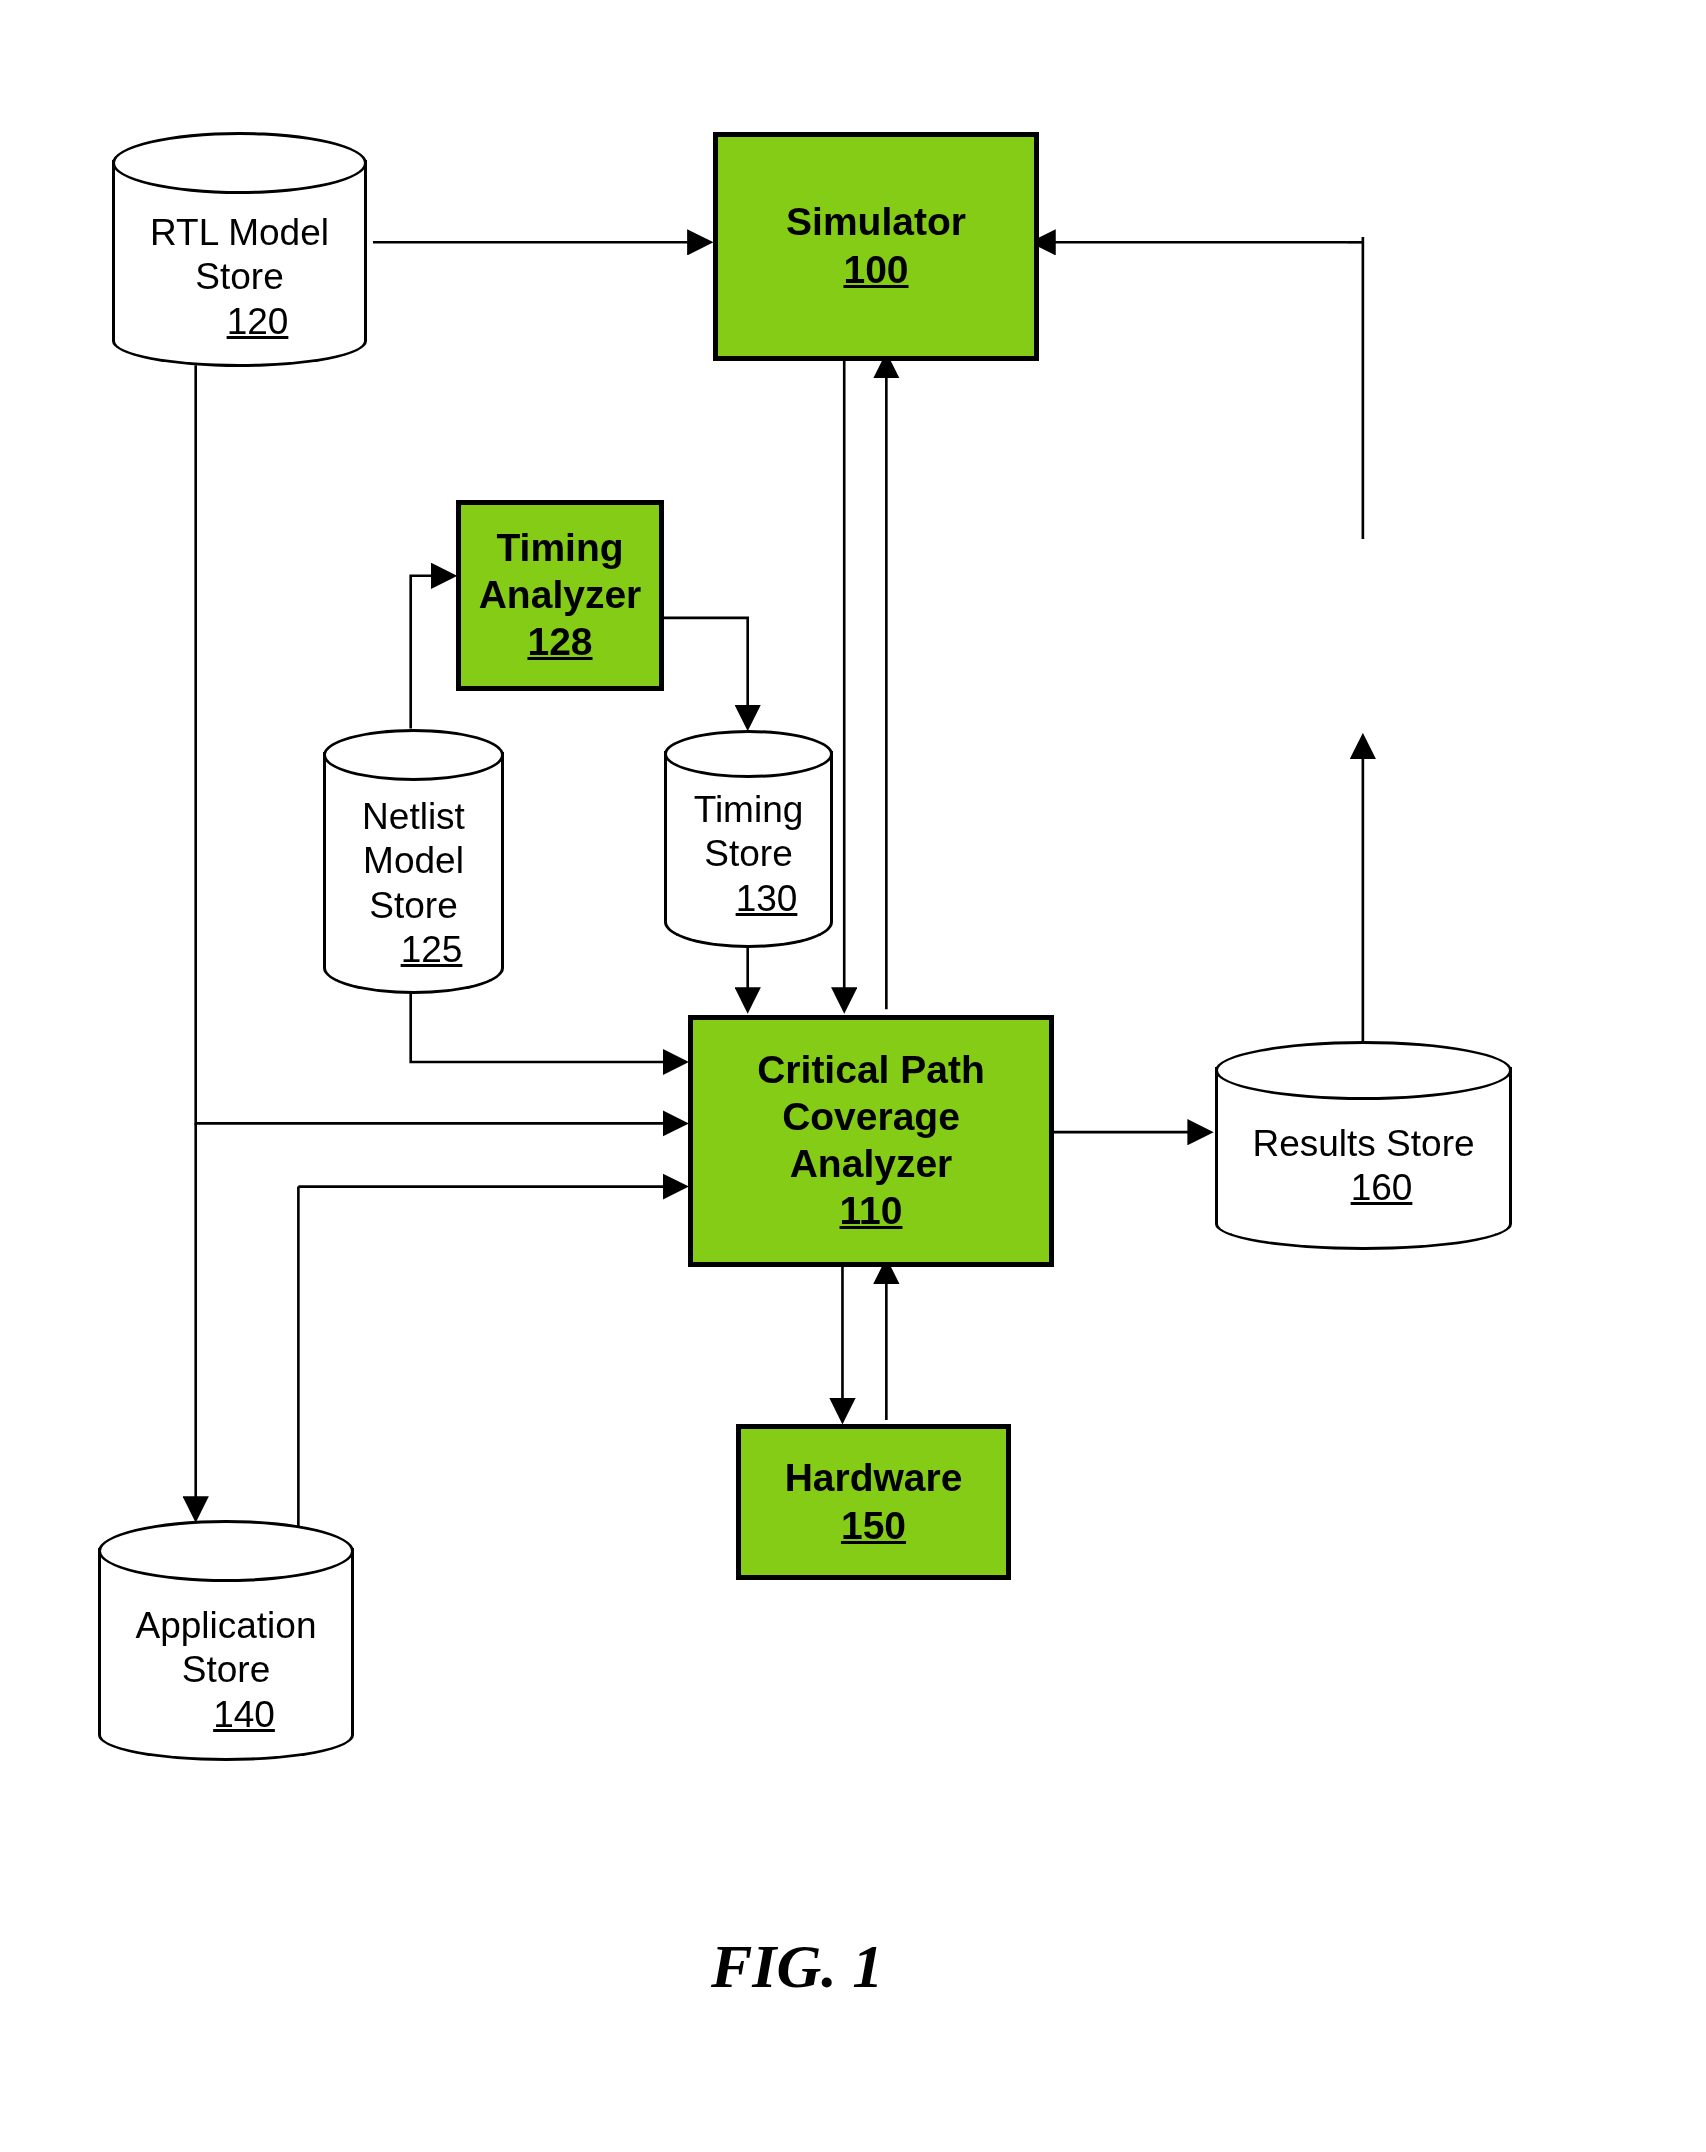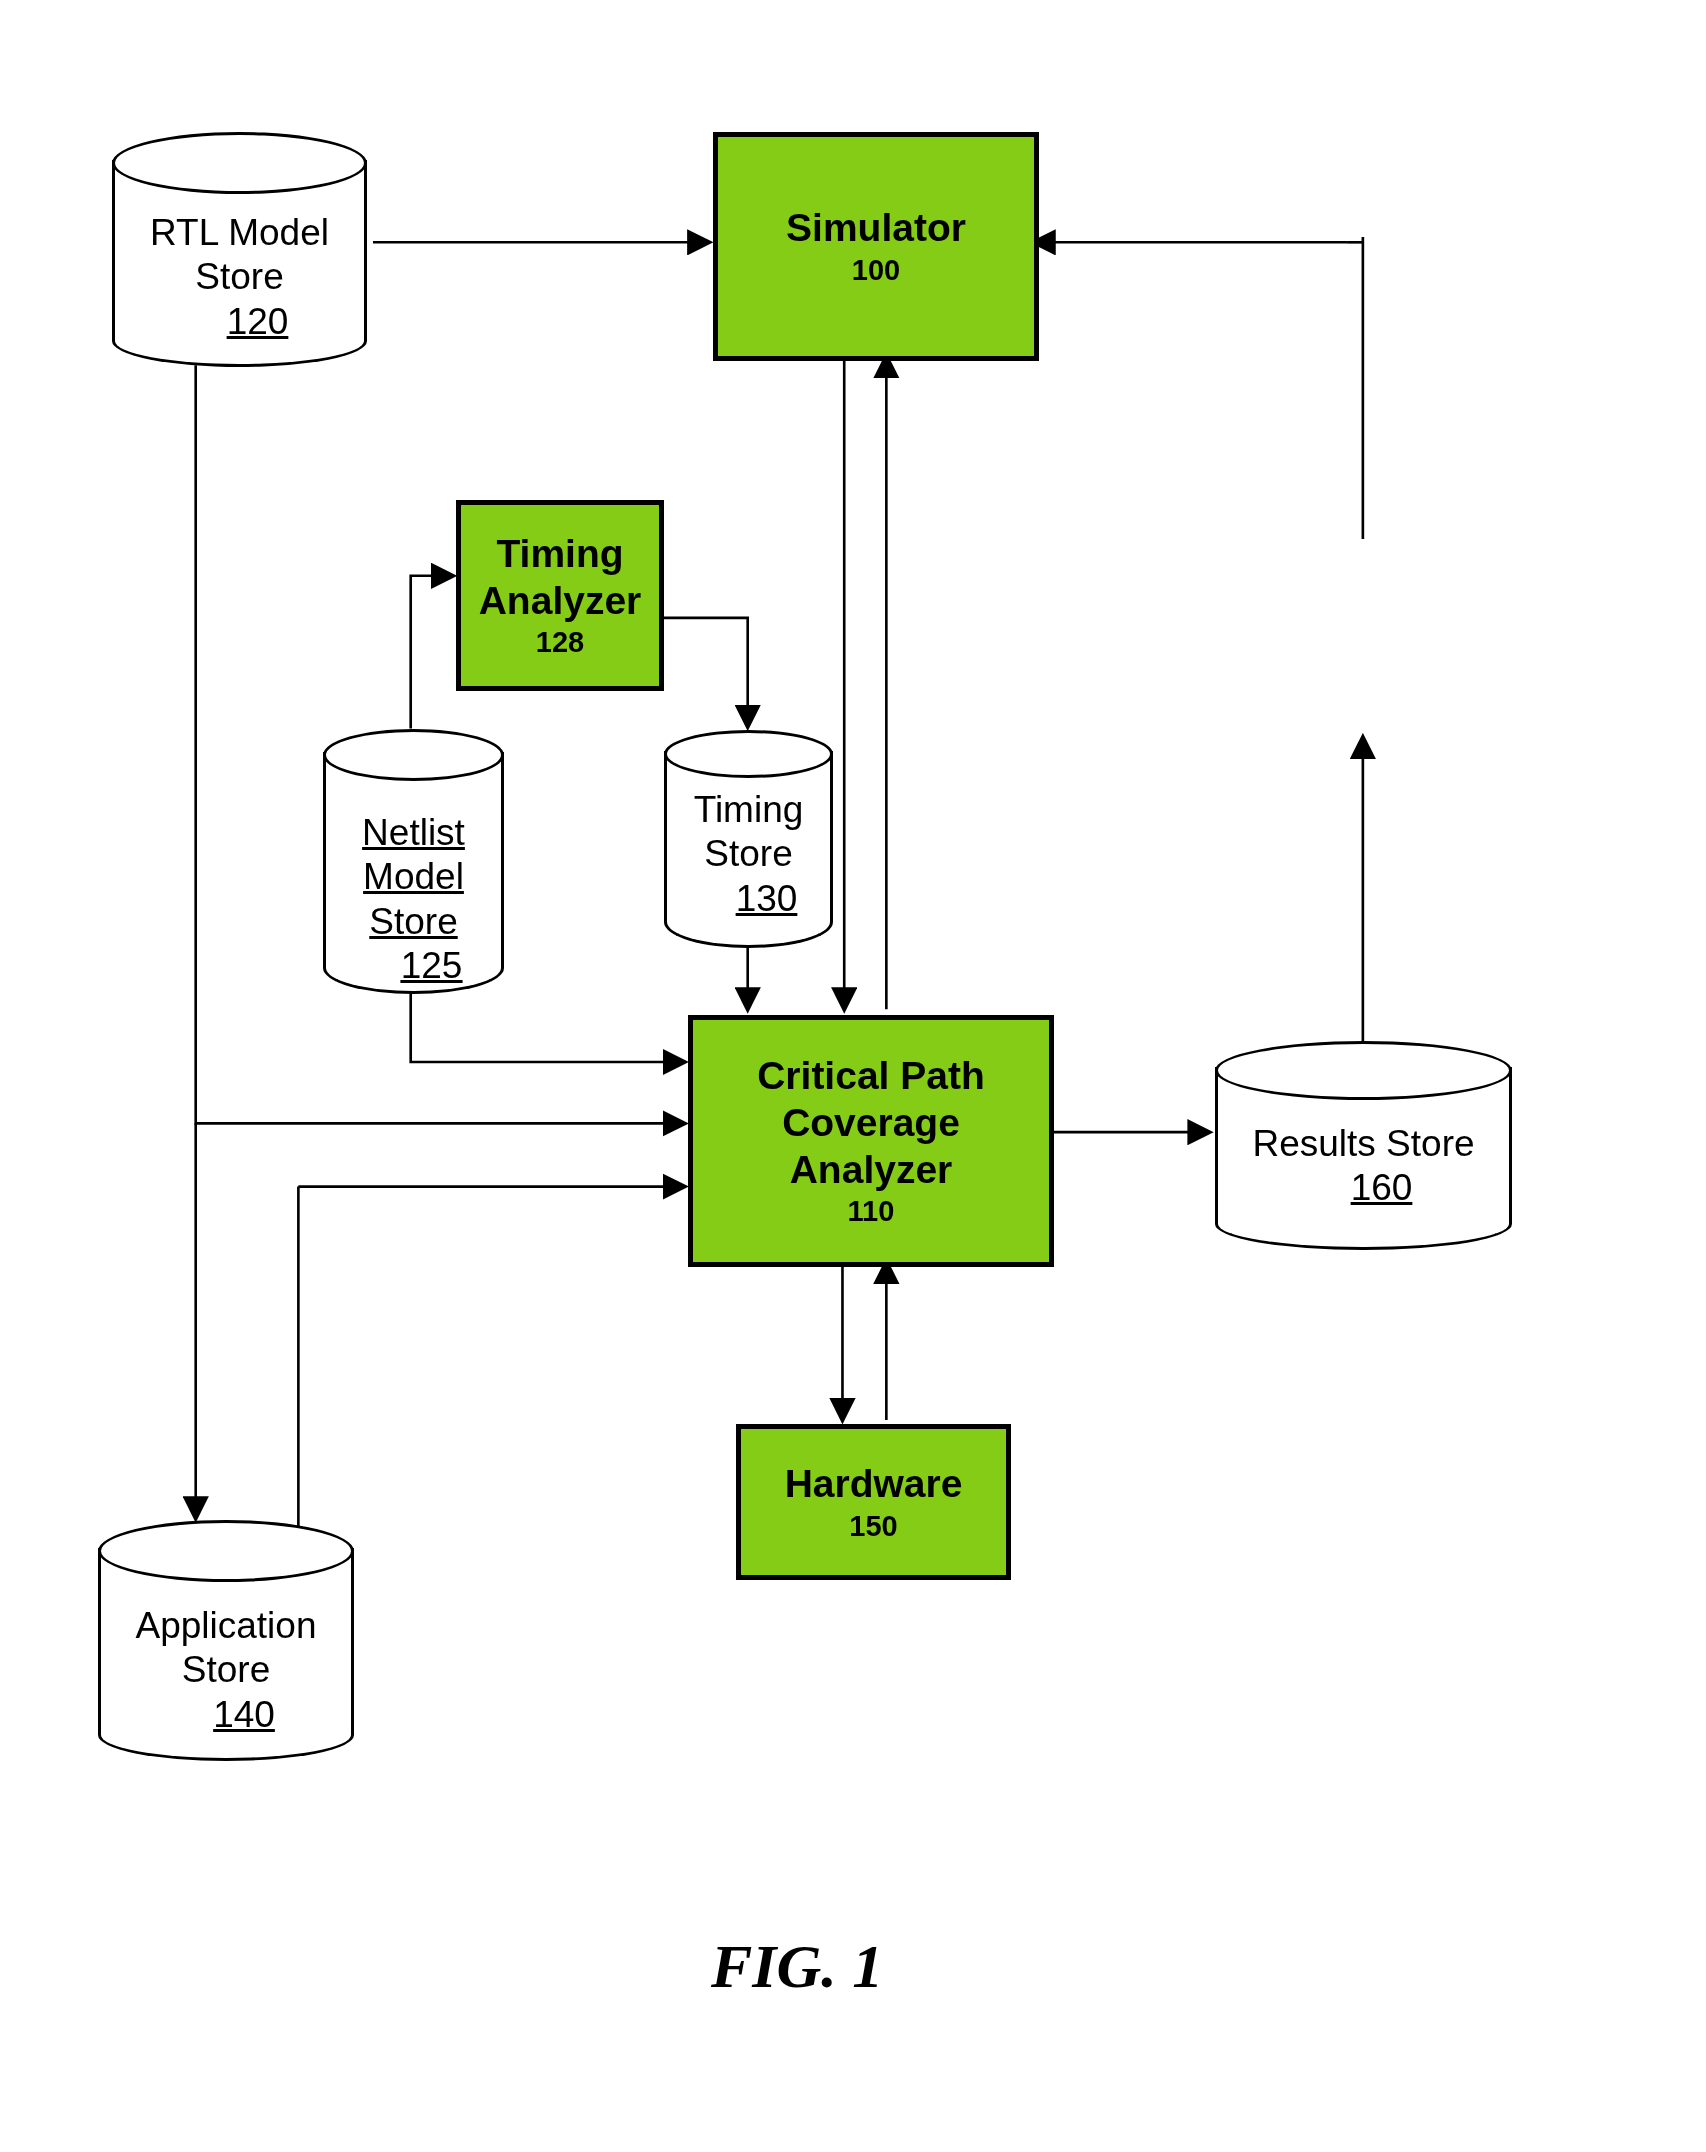--- a/index.html
+++ b/index.html
@@ -23,22 +23,23 @@
     flex-direction: column;
     justify-content: center;
     align-items: center;
     line-height: 1.2;
   }
   .box .title {
     font-size: 39px;
     font-weight: bold;
   }
   .box .num {
-    font-size: 29px;
+    font-size: 39px;
     font-weight: bold;
+    text-decoration: underline;
     margin-top: 1px;
   }
   .cyl {
     position: absolute;
     text-align: center;
   }
   .cyl .body {
     position: absolute;
     left: 0;
     right: 0;
@@ -163,21 +164,21 @@
     <div class="label" style="top:79px;">
       <div>RTL Model</div>
       <div>Store</div>
       <div class="num">120</div>
     </div>
   </div>
 
   <div class="cyl" style="left:323px; top:729px; width:181px; height:265px;">
     <div class="body" style="top:23px; bottom:0;"></div>
     <div class="top" style="height:46px;"></div>
-    <div class="label" style="top:82px;text-decoration:underline;">
+    <div class="label" style="top:66px;">
       <div>Netlist</div>
       <div>Model</div>
       <div>Store</div>
       <div class="num">125</div>
     </div>
   </div>
 
   <div class="cyl" style="left:664px; top:730px; width:169px; height:218px;">
     <div class="body" style="top:21px; bottom:0;"></div>
     <div class="top" style="height:42px;"></div>

